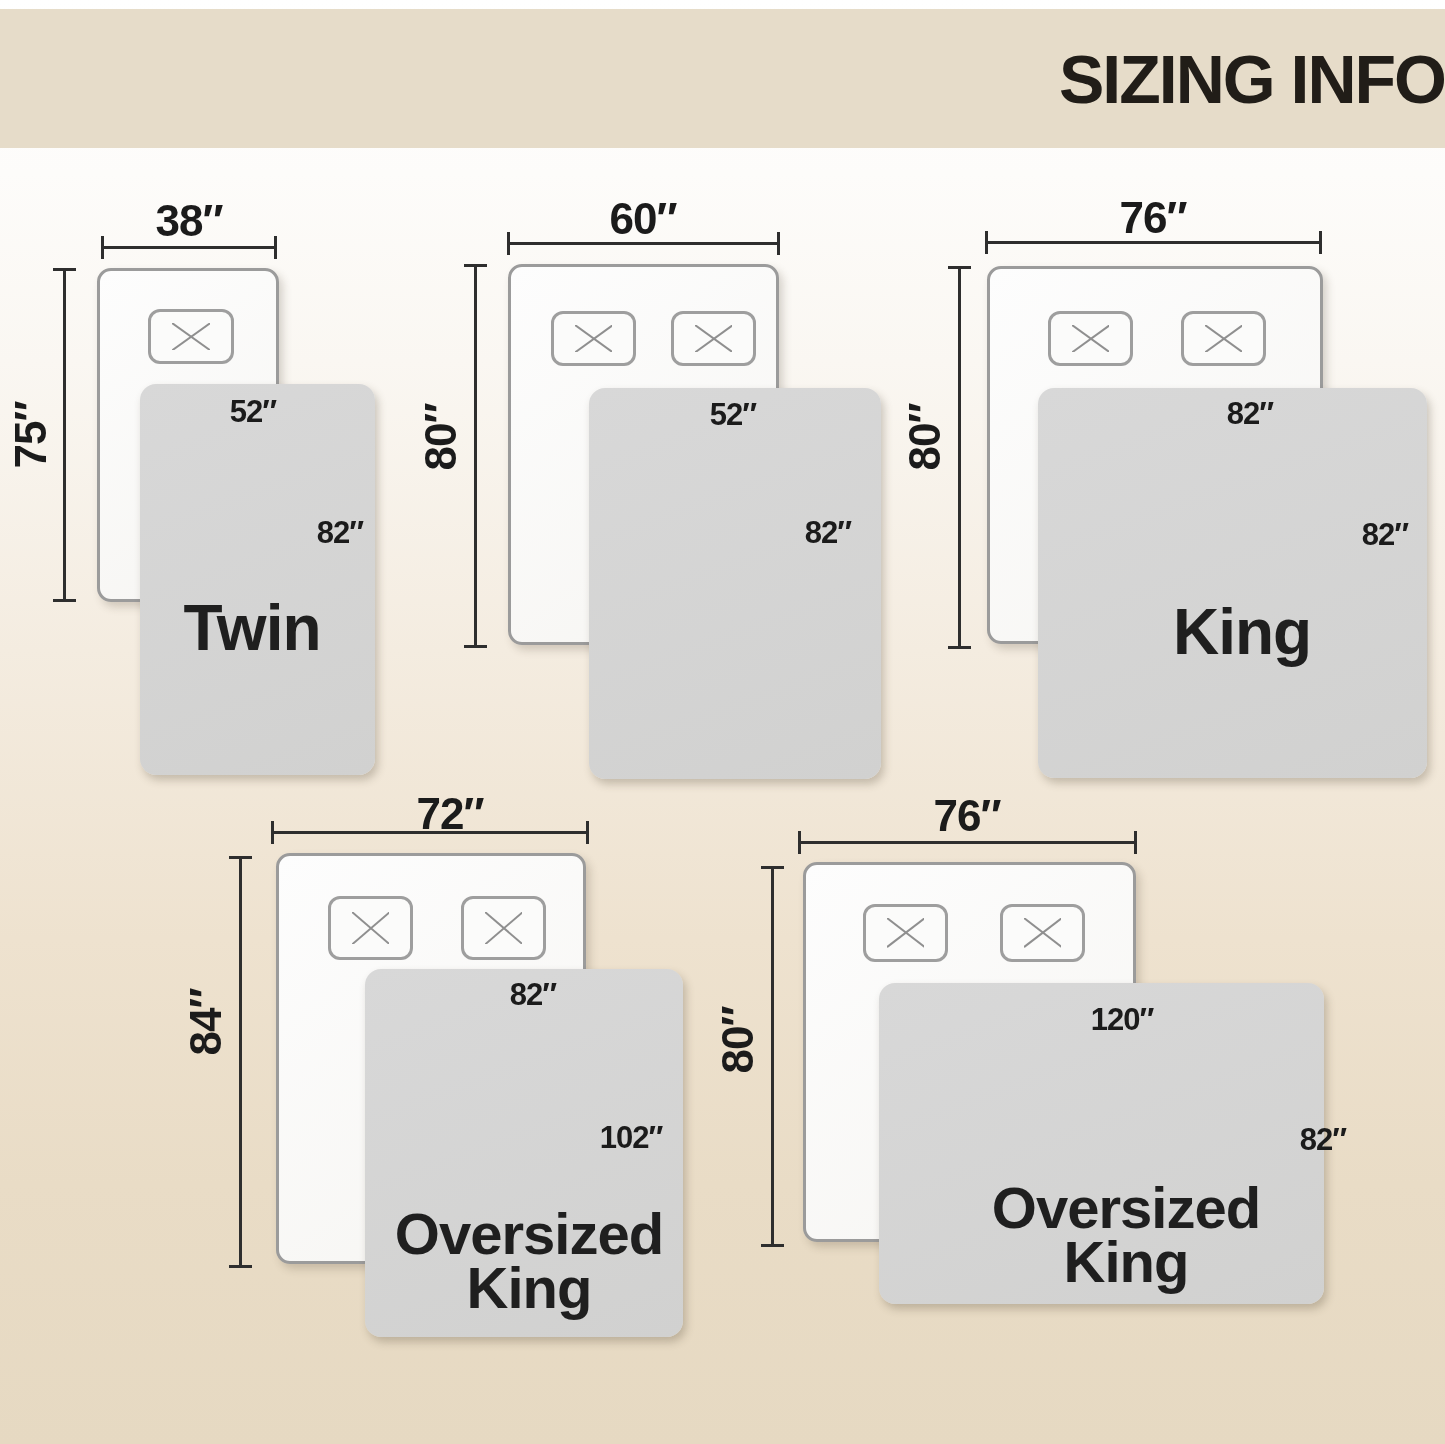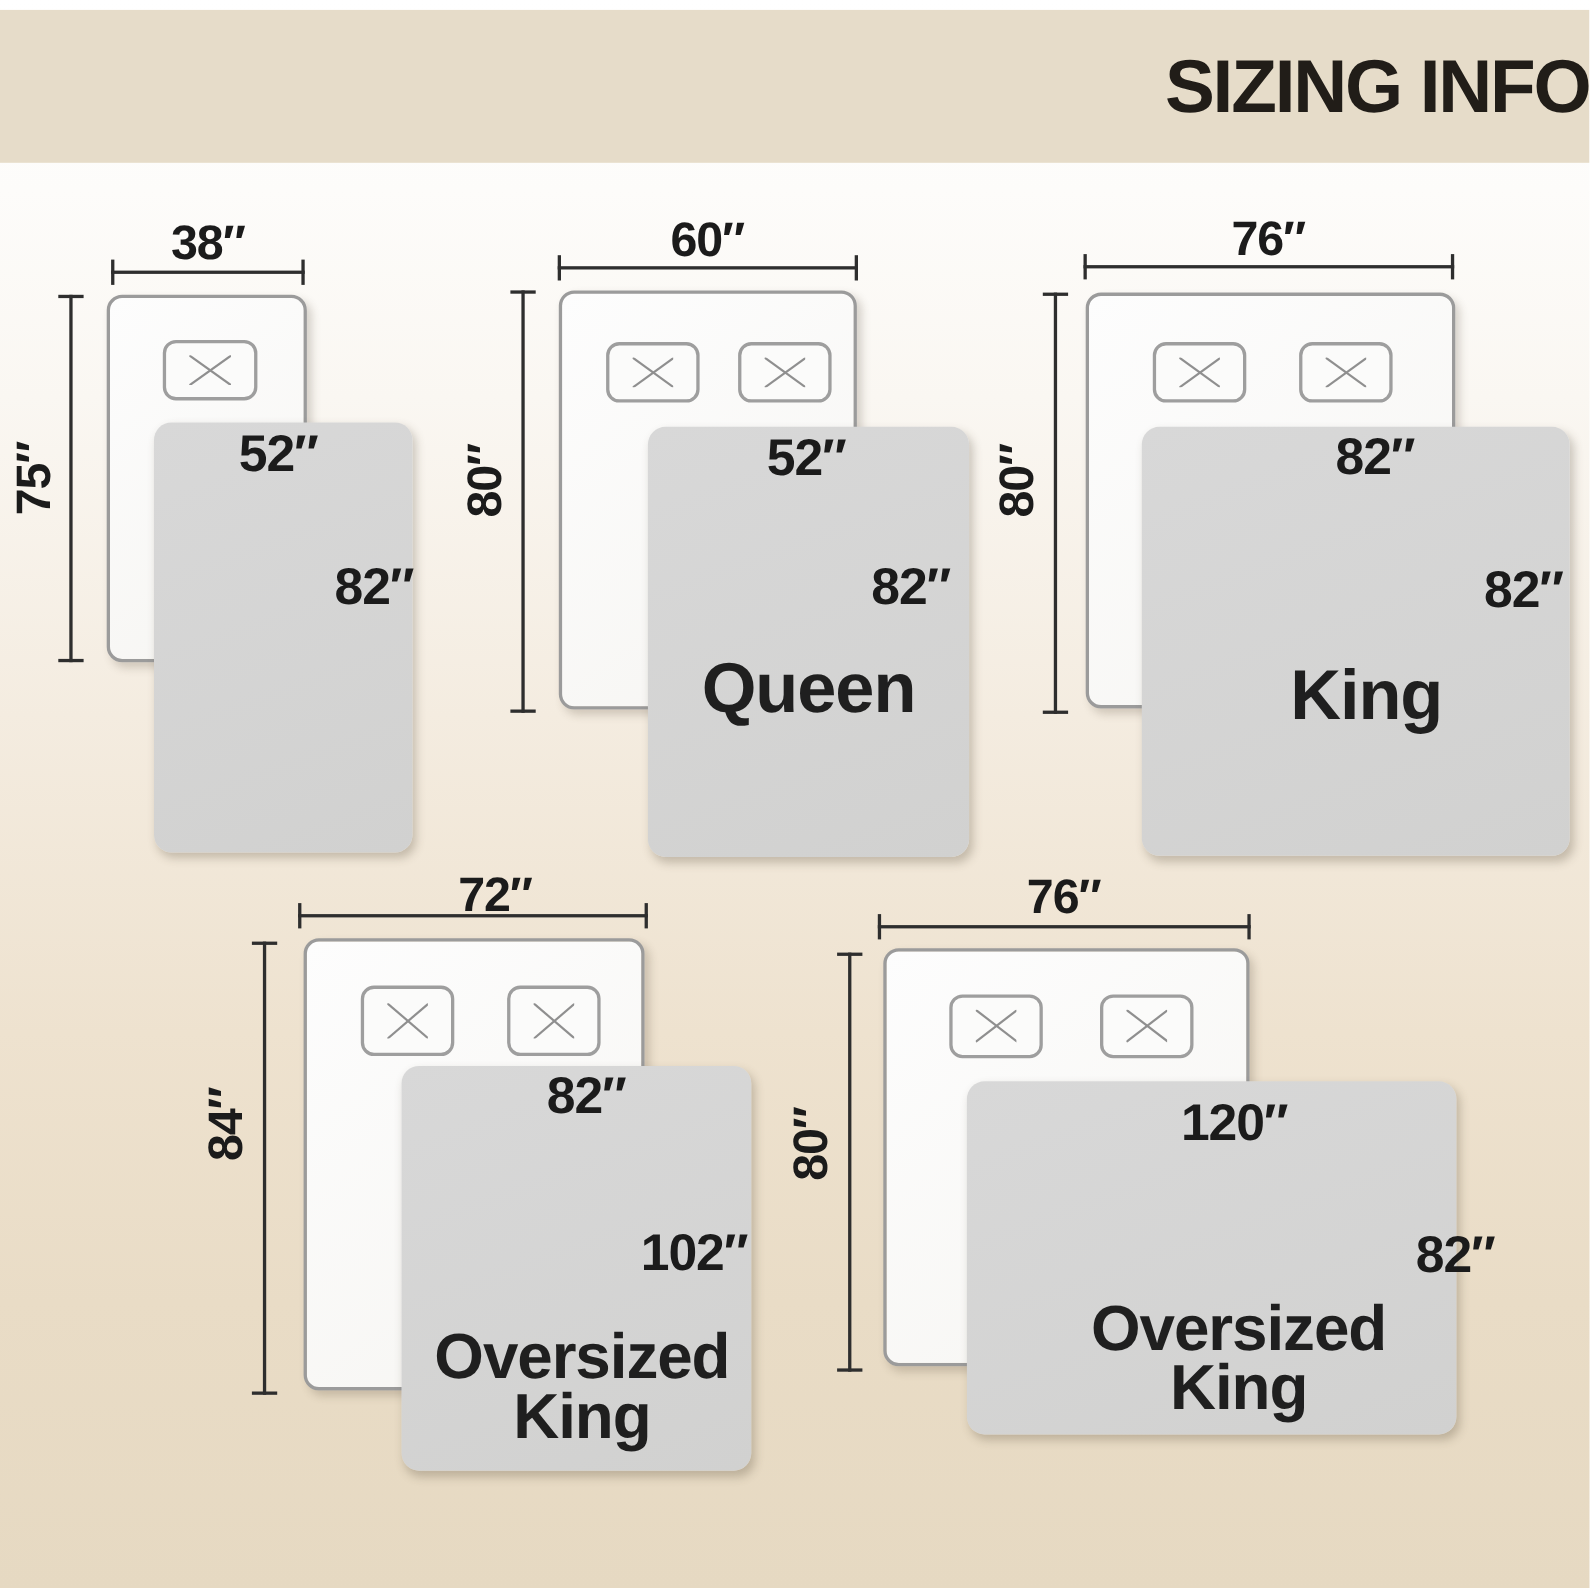--- a/index.html
+++ b/index.html
@@ -47,21 +47,21 @@
     border-radius:12px;box-sizing:border-box;
   }
   .pillow svg{position:absolute;left:26%;top:22%;width:48%;height:56%;}
   .blanket{
     position:absolute;
     background:linear-gradient(160deg,#d8d8d8 0%,#d1d1d0 100%);
     border-radius:16px;
     box-shadow:3px 5px 9px rgba(80,68,50,0.28);
   }
   .bl-label{
-    position:absolute;font-size:47px;font-weight:bold;color:#1b1b1b;
+    position:absolute;font-size:31px;font-weight:bold;color:#1b1b1b;
     letter-spacing:-1px;white-space:nowrap;transform:translate(-50%,-50%);
   }
   .bl-name{
     position:absolute;font-size:64px;font-weight:bold;color:#1f1f1f;
     letter-spacing:-1px;white-space:nowrap;transform:translate(-50%,-50%);
   }
   .bl-name.two{
     font-size:58px;line-height:54px;text-align:center;
   }
   .bl-name.two span{display:block;}
@@ -89,20 +89,21 @@
       <div class="pillow" style="left:48px;top:38px;width:86px;height:55px">
         <svg viewBox="0 0 100 100" preserveAspectRatio="none">
             <line x1="0" y1="0" x2="100" y2="100" stroke="#8f8f8f" stroke-width="2" vector-effect="non-scaling-stroke"></line>
             <line x1="100" y1="0" x2="0" y2="100" stroke="#8f8f8f" stroke-width="2" vector-effect="non-scaling-stroke"></line>
           </svg>
       </div>
     </div>
     <div class="blanket" style="left:140px;top:384px;width:235px;height:391px">
       <div class="bl-label" style="left:113px;top:28px">52″</div>
       <div class="bl-label" style="left:200px;top:149px">82″</div>
+      <div class="bl-name" style="left:112px;top:244px">Twin</div>
     </div>
   </div>
 
   <div class="size-group">
     <div class="hdim" style="left:507px;top:242px;width:273px"></div>
     <div class="dim-label" style="left:643px;top:219px">60″</div>
     <div class="vdim" style="left:474px;top:264px;height:384px"></div>
     <div class="dim-label rot" style="left:441px;top:437px">80″</div>
     <div class="bed" style="left:508px;top:264px;width:271px;height:381px">
       <div class="pillow" style="left:40px;top:44px;width:85px;height:55px">
@@ -114,21 +115,20 @@
       <div class="pillow" style="left:160px;top:44px;width:85px;height:55px">
         <svg viewBox="0 0 100 100" preserveAspectRatio="none">
             <line x1="0" y1="0" x2="100" y2="100" stroke="#8f8f8f" stroke-width="2" vector-effect="non-scaling-stroke"></line>
             <line x1="100" y1="0" x2="0" y2="100" stroke="#8f8f8f" stroke-width="2" vector-effect="non-scaling-stroke"></line>
           </svg>
       </div>
     </div>
     <div class="blanket" style="left:589px;top:388px;width:292px;height:391px">
       <div class="bl-label" style="left:144px;top:27px">52″</div>
       <div class="bl-label" style="left:239px;top:145px">82″</div>
-      <div class="bl-name" style="left:146px;top:237px">Queen</div>
     </div>
   </div>
 
   <div class="size-group">
     <div class="hdim" style="left:985px;top:241px;width:337px"></div>
     <div class="dim-label" style="left:1153px;top:218px">76″</div>
     <div class="vdim" style="left:958px;top:266px;height:383px"></div>
     <div class="dim-label rot" style="left:925px;top:437px">80″</div>
     <div class="bed" style="left:987px;top:266px;width:336px;height:378px">
       <div class="pillow" style="left:58px;top:42px;width:85px;height:55px">

